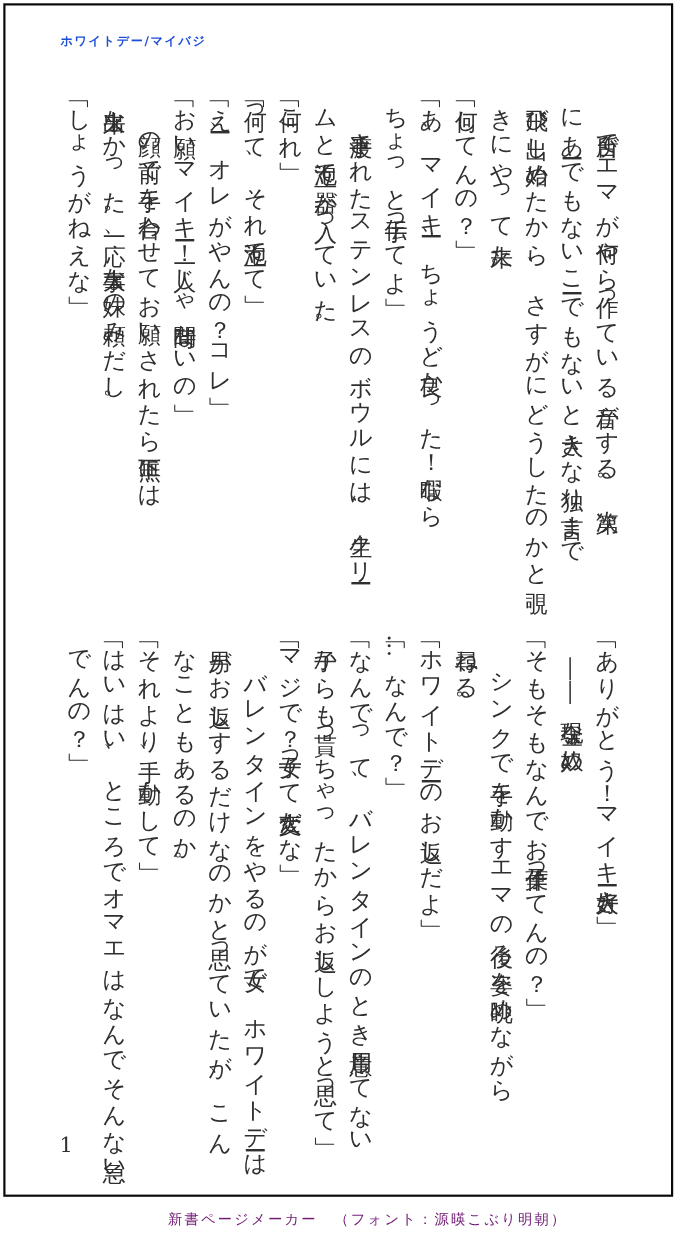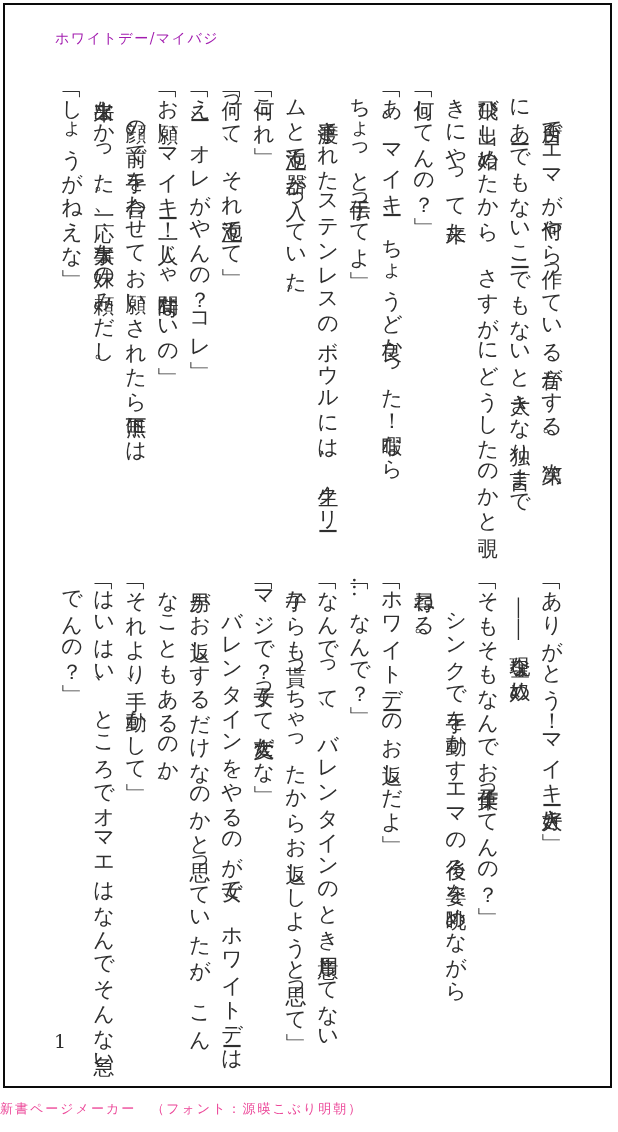--- a/index.html
+++ b/index.html
@@ -25,24 +25,25 @@
     width: 609px;
     height: 1085px;
     border: 2px solid #0a0a0a;
     box-sizing: border-box;
     background: #ffffff;
   }
   .header-title {
     position: absolute;
     left: 55px;
     top: 30px;
-    font-size: 14px;
+    font-size: 11px;
     letter-spacing: 1.5px;
-    color: #a21caf;
+    color: #1d4ed8;
     white-space: nowrap;
+    font-weight: bold;
   }
   .vblock {
     position: absolute;
     left: 56px;
     width: 512px;
     height: 466px;
     writing-mode: vertical-rl;
     -webkit-writing-mode: vertical-rl;
     font-size: 21px;
     color: #2f2f2f;
@@ -62,24 +63,24 @@
     left: 54px;
     top: 1030px;
     font-size: 19px;
     color: #2f2f2f;
   }
   .footer-caption {
     position: absolute;
     left: 0;
     top: 1100px;
     width: 516px;
-    text-align: left;
+    text-align: right;
     font-size: 13px;
     letter-spacing: 2px;
-    color: #ec4899;
+    color: #701a75;
     white-space: nowrap;
   }
 </style>
 </head>
 <body>
 
 <div class="stage">
 
   <div class="page"></div>
 

